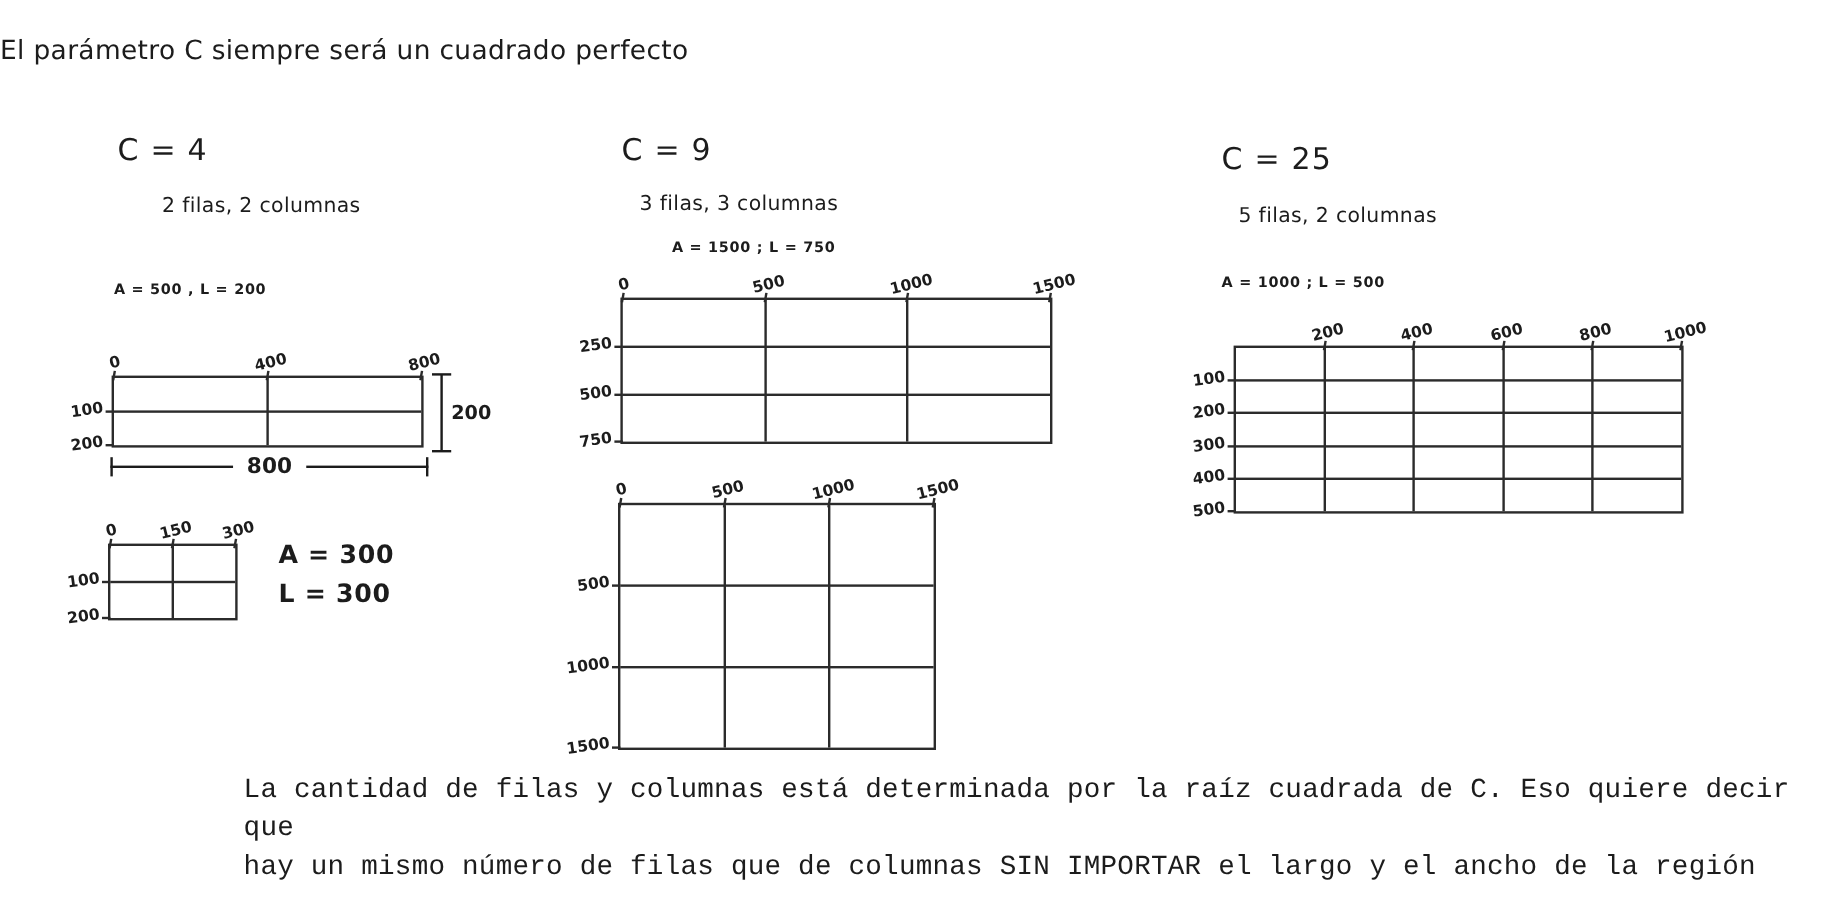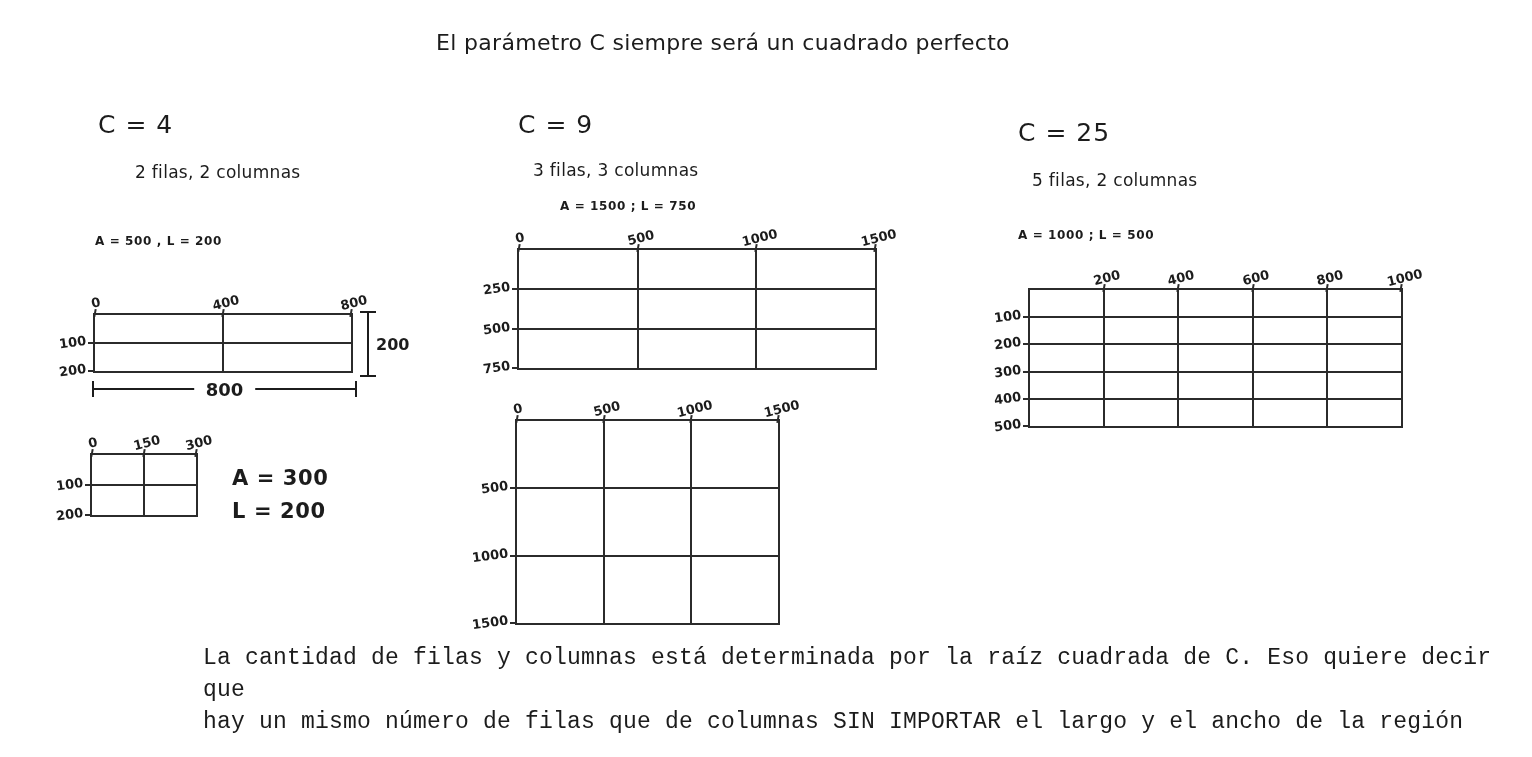--- a/index.html
+++ b/index.html
@@ -6,21 +6,21 @@
   .canvas{
     position:relative;
     width:1532px;height:757px;
     background:#ffffff;
     font-family:"DejaVu Sans",sans-serif;
     color:#1c1c1c;
     overflow:hidden;
   }
   .title{
     position:absolute;top:30px;left:0;width:1382px;
-    text-align:center;font-size:22px;letter-spacing:0.3px;margin-left:32px;
+    text-align:left;font-size:22px;letter-spacing:0.3px;
   }
   .ex-c{position:absolute;font-size:25px;letter-spacing:1px;}
   .ex-rc{position:absolute;font-size:17px;letter-spacing:0.3px;}
   .ex-al{position:absolute;font-size:12px;font-weight:600;letter-spacing:0.6px;}
 
   .grid{
     position:absolute;
     border:2px solid #2b2b2b;
     box-sizing:border-box;
     background:transparent;
@@ -178,23 +178,23 @@
       </div>
     </div>
 
   <div class="vbracket">
     <span class="dim-label-v">200</span>
   </div>
   <div class="hbracket">
     <span class="dim-label-h">800</span>
   </div>
 
-  <div class="anno" style="left:232px;top:462px">
+  <div class="anno" style="left:232px;top:446px">
     <div>A = 300</div>
-    <div>L = 200</div>
+    <div>L = 300</div>
   </div>
 
 
   <div class="footer">
     <div>La cantidad de filas y columnas está determinada por la raíz cuadrada de C. Eso quiere decir que</div>
     <div>hay un mismo número de filas que de columnas SIN IMPORTAR el largo y el ancho de la región</div>
   </div>
 
 </div>
 

